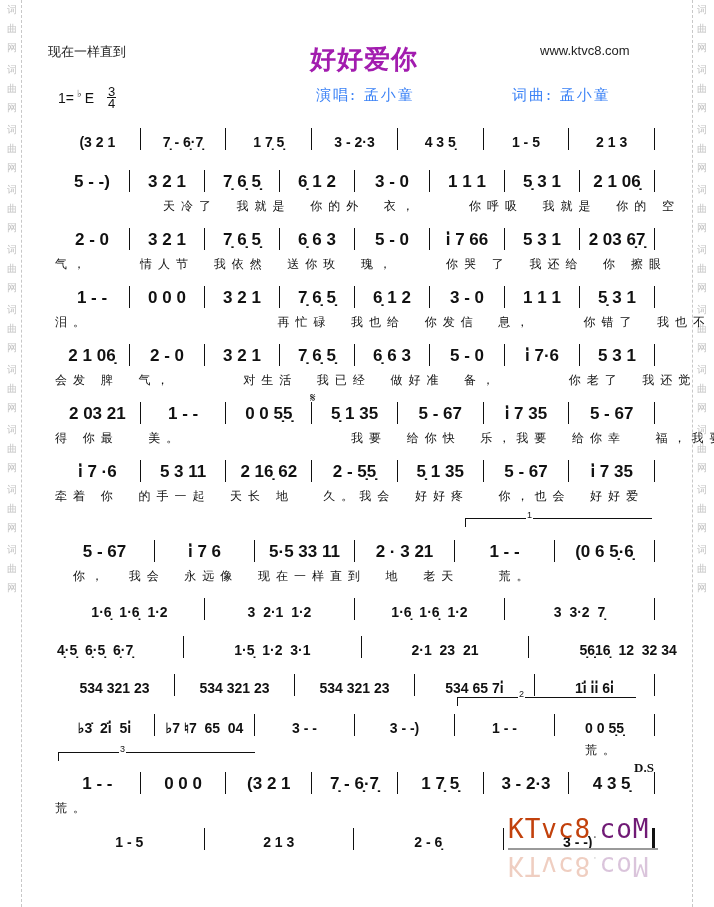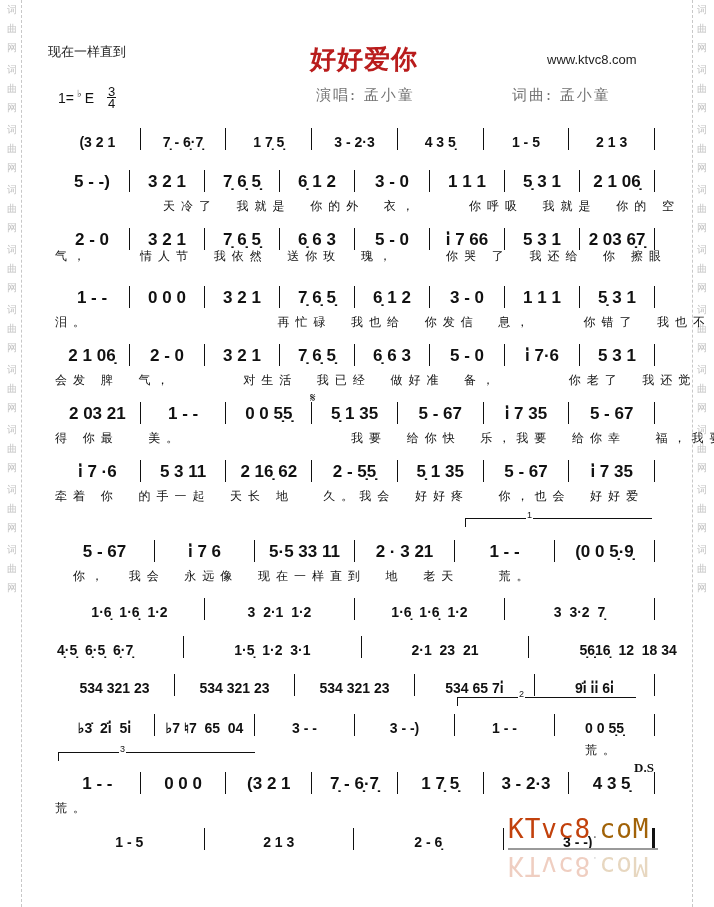--- a/index.html
+++ b/index.html
@@ -13,27 +13,27 @@
     font-family: "DejaVu Sans", sans-serif; font-size: 10px; color: #c4c4c4; line-height: 19px;
   }
   .margin-col.left { left: 2px; }
   .margin-col.right { right: 2px; }
   .margin-col .grp { margin-bottom: 3px; text-align: center; }
   .dash-line { position: absolute; top: 0; width: 0; height: 907px; border-left: 1px dashed #c8c8c8; }
   .dash-line.left { left: 21px; }
   .dash-line.right { left: 692px; }
 
   .site-name { position: absolute; left: 48px; top: 43px; font-size: 13px; color: #222; }
-  .site-url { position: absolute; left: 540px; top: 52px; font-size: 13px; color: #222; margin-left: 7px; }
-  .song-title { position: absolute; left: 310px; top: 42px; font-family: "DejaVu Serif", serif; font-weight: bold; font-size: 26px; color: #b91c1c; letter-spacing: 1px; }
+  .site-url { position: absolute; left: 540px; top: 43px; font-size: 13px; color: #222; }
+  .song-title { position: absolute; left: 310px; top: 42px; font-family: "DejaVu Serif", serif; font-weight: bold; font-size: 26px; color: #a21caf; letter-spacing: 1px; }
   .key-sig { position: absolute; left: 58px; top: 86px; font-size: 14px; display: flex; align-items: center; gap: 3px; }
   .key-sig .flat { font-size: 10px; vertical-align: top; position: relative; top: -4px; }
   .timesig { display: inline-flex; flex-direction: column; align-items: center; font-size: 13px; line-height: 11px; margin-left: 10px; }
   .timesig .num { border-bottom: 1px solid #111; padding: 0 1px; }
-  .credit { position: absolute; top: 86px; font-family: "DejaVu Serif", serif; font-size: 15px; color: #737373; letter-spacing: 2px; }
+  .credit { position: absolute; top: 86px; font-family: "DejaVu Serif", serif; font-size: 15px; color: #3b82f6; letter-spacing: 2px; }
   .credit.singer { left: 316px; }
   .credit.lyricist { left: 512px; }
 
   .score-line {
     position: absolute; left: 55px; width: 600px; display: flex; align-items: flex-end;
     font-family: "Liberation Sans", sans-serif; font-weight: bold; font-size: 17px; white-space: pre;
   }
   .score-line.small { font-size: 14px; }
   .measure { flex: 1; display: flex; justify-content: space-around; align-items: flex-end; padding: 0 2px; }
   .bar { width: 0; border-left: 1.5px solid #111; height: 22px; }
@@ -43,21 +43,21 @@
     font-size: 12px; letter-spacing: 6px; color: #111; white-space: pre;
   }
   .volta { position: absolute; height: 8px; border-top: 1px solid #111; border-left: 1px solid #111; }
   .volta span { position: absolute; top: -9px; font-size: 9px; background: #fff; padding: 0 1px; }
   .segno { position: absolute; font-size: 13px; font-family: "DejaVu Serif", serif; }
   .ds { position: absolute; font-family: "Liberation Serif", serif; font-weight: bold; font-size: 13px; }
 
   .logo { position: absolute; left: 508px; top: 816px; width: 150px; }
   .logo .text { font-family: "DejaVu Sans Mono", monospace; font-size: 26px; letter-spacing: 1px; line-height: 26px; }
   .logo .pink { color: #c2410c; }
-  .logo .green { color: #a16207; }
+  .logo .green { color: #701a75; }
   .logo .rule { border-top: 2px solid #9a9a9a; margin-top: 1px; }
   .logo .reflect { transform: scaleY(-1); opacity: 0.25; line-height: 22px; }
 </style>
 </head>
 <body>
 
 <div class="margin-col left">
     <div class="grp">
       <div>词</div>
       <div>曲</div>
@@ -178,34 +178,34 @@
   </span>
 </div>
 <div class="credit singer">演唱: 孟小童</div>
 <div class="credit lyricist">词曲: 孟小童</div>
 
 <div id="score">
     <div class="score-line small" style="top: 128px;"><div class="measure">(3 2 1</div><div class="bar"></div><div class="measure">7̣ - 6̣·7̣</div><div class="bar"></div><div class="measure">1 7̣ 5̣</div><div class="bar"></div><div class="measure">3 - 2·3</div><div class="bar"></div><div class="measure">4 3 5̣</div><div class="bar"></div><div class="measure">1 - 5</div><div class="bar"></div><div class="measure">2 1 3</div><div class="bar"></div></div>
     <div class="score-line" style="top: 170px;"><div class="measure">5 - -)</div><div class="bar"></div><div class="measure">3 2 1</div><div class="bar"></div><div class="measure">7̣ 6̣ 5̣</div><div class="bar"></div><div class="measure">6̣ 1 2</div><div class="bar"></div><div class="measure">3 - 0</div><div class="bar"></div><div class="measure">1 1 1</div><div class="bar"></div><div class="measure">5̣ 3 1</div><div class="bar"></div><div class="measure">2 1 06̣</div><div class="bar"></div></div>
     <div class="lyric-line" style="top: 198px;">           天冷了  我就是  你的外  衣，     你呼吸  我就是  你的 空</div>
     <div class="score-line" style="top: 228px;"><div class="measure">2 - 0</div><div class="bar"></div><div class="measure">3 2 1</div><div class="bar"></div><div class="measure">7̣ 6̣ 5̣</div><div class="bar"></div><div class="measure">6̣ 6 3</div><div class="bar"></div><div class="measure">5 - 0</div><div class="bar"></div><div class="measure">i̇ 7 66</div><div class="bar"></div><div class="measure">5 3 1</div><div class="bar"></div><div class="measure">2 03 6̣7̣</div><div class="bar"></div></div>
-    <div class="lyric-line" style="top: 248px;">气，     情人节  我依然  送你玫  瑰，     你哭 了  我还给  你 擦眼</div>
+    <div class="lyric-line" style="top: 256px;">气，     情人节  我依然  送你玫  瑰，     你哭 了  我还给  你 擦眼</div>
     <div class="score-line" style="top: 286px;"><div class="measure">1 - -</div><div class="bar"></div><div class="measure">0 0 0</div><div class="bar"></div><div class="measure">3 2 1</div><div class="bar"></div><div class="measure">7̣ 6̣ 5̣</div><div class="bar"></div><div class="measure">6̣ 1 2</div><div class="bar"></div><div class="measure">3 - 0</div><div class="bar"></div><div class="measure">1 1 1</div><div class="bar"></div><div class="measure">5̣ 3 1</div><div class="bar"></div></div>
     <div class="lyric-line" style="top: 314px;">泪。                   再忙碌  我也给  你发信  息，     你错了  我也不</div>
     <div class="score-line" style="top: 344px;"><div class="measure">2 1 06̣</div><div class="bar"></div><div class="measure">2 - 0</div><div class="bar"></div><div class="measure">3 2 1</div><div class="bar"></div><div class="measure">7̣ 6̣ 5̣</div><div class="bar"></div><div class="measure">6̣ 6 3</div><div class="bar"></div><div class="measure">5 - 0</div><div class="bar"></div><div class="measure">i̇ 7·6</div><div class="bar"></div><div class="measure">5 3 1</div><div class="bar"></div></div>
     <div class="lyric-line" style="top: 372px;">会发 脾  气，       对生活  我已经  做好准  备，       你老了  我还觉</div>
     <div class="score-line" style="top: 402px;"><div class="measure">2 03 21</div><div class="bar"></div><div class="measure">1 - -</div><div class="bar"></div><div class="measure">0 0 5̣5̣</div><div class="bar"></div><div class="measure">5̣ 1 35</div><div class="bar"></div><div class="measure">5 - 67</div><div class="bar"></div><div class="measure">i̇ 7 35</div><div class="bar"></div><div class="measure">5 - 67</div><div class="bar"></div></div>
     <div class="lyric-line" style="top: 430px;">得 你最   美。                 我要  给你快  乐，我要  给你幸   福，我要</div>
     <div class="score-line" style="top: 460px;"><div class="measure">i̇ 7 ·6</div><div class="bar"></div><div class="measure">5 3 11</div><div class="bar"></div><div class="measure">2 16̣ 62</div><div class="bar"></div><div class="measure">2 - 5̣5̣</div><div class="bar"></div><div class="measure">5̣ 1 35</div><div class="bar"></div><div class="measure">5 - 67</div><div class="bar"></div><div class="measure">i̇ 7 35</div><div class="bar"></div></div>
     <div class="lyric-line" style="top: 488px;">牵着 你  的手一起  天长 地   久。我会  好好疼   你，也会  好好爱</div>
-    <div class="score-line" style="top: 540px;"><div class="measure">5 - 67</div><div class="bar"></div><div class="measure">i̇ 7 6</div><div class="bar"></div><div class="measure">5·5 33 11</div><div class="bar"></div><div class="measure">2 · 3 21</div><div class="bar"></div><div class="measure">1 - -</div><div class="bar"></div><div class="measure">(0 0 5̣·9̣</div><div class="bar"></div></div>
+    <div class="score-line" style="top: 540px;"><div class="measure">5 - 67</div><div class="bar"></div><div class="measure">i̇ 7 6</div><div class="bar"></div><div class="measure">5·5 33 11</div><div class="bar"></div><div class="measure">2 · 3 21</div><div class="bar"></div><div class="measure">1 - -</div><div class="bar"></div><div class="measure">(0 6 5̣·6̣</div><div class="bar"></div></div>
     <div class="lyric-line" style="top: 568px; margin-left: 18px;">你，  我会  永远像  现在一样直到  地  老天    荒。</div>
     <div class="score-line small" style="top: 598px;"><div class="measure">1·6̣  1·6̣  1·2</div><div class="bar"></div><div class="measure">3  2·1  1·2</div><div class="bar"></div><div class="measure">1·6̣  1·6̣  1·2</div><div class="bar"></div><div class="measure">3  3·2  7̣</div><div class="bar"></div></div>
-    <div class="score-line small" style="top: 636px; gap: 48px;"><div class="measure">4̣·5̣  6̣·5̣  6̣·7̣</div><div class="bar"></div><div class="measure">1·5̣  1·2  3·1</div><div class="bar"></div><div class="measure">2·1  23  21</div><div class="bar"></div><div class="measure">5̣6̣16̣  12  18 34</div><div class="bar"></div></div>
-    <div class="score-line small" style="top: 674px;"><div class="measure">534 321 23</div><div class="bar"></div><div class="measure">534 321 23</div><div class="bar"></div><div class="measure">534 321 23</div><div class="bar"></div><div class="measure">534 65 7i̇</div><div class="bar"></div><div class="measure">9̇i̇ i̇i̇ 6i̇</div><div class="bar"></div></div>
+    <div class="score-line small" style="top: 636px; gap: 48px;"><div class="measure">4̣·5̣  6̣·5̣  6̣·7̣</div><div class="bar"></div><div class="measure">1·5̣  1·2  3·1</div><div class="bar"></div><div class="measure">2·1  23  21</div><div class="bar"></div><div class="measure">5̣6̣16̣  12  32 34</div><div class="bar"></div></div>
+    <div class="score-line small" style="top: 674px;"><div class="measure">534 321 23</div><div class="bar"></div><div class="measure">534 321 23</div><div class="bar"></div><div class="measure">534 321 23</div><div class="bar"></div><div class="measure">534 65 7i̇</div><div class="bar"></div><div class="measure">1̇i̇ i̇i̇ 6i̇</div><div class="bar"></div></div>
     <div class="score-line small" style="top: 714px;"><div class="measure">♭3̇  2̇i̇  5i̇</div><div class="bar"></div><div class="measure">♭7 ♮7  65  04</div><div class="bar"></div><div class="measure">3 - -</div><div class="bar"></div><div class="measure">3 - -)</div><div class="bar"></div><div class="measure">1 - -</div><div class="bar"></div><div class="measure">0 0 5̣5̣</div><div class="bar"></div></div>
     <div class="lyric-line" style="top: 742px;">                                                      荒。            我要</div>
     <div class="score-line" style="top: 772px;"><div class="measure">1 - -</div><div class="bar"></div><div class="measure">0 0 0</div><div class="bar"></div><div class="measure">(3 2 1</div><div class="bar"></div><div class="measure">7̣ - 6̣·7̣</div><div class="bar"></div><div class="measure">1 7̣ 5̣</div><div class="bar"></div><div class="measure">3 - 2·3</div><div class="bar"></div><div class="measure">4 3 5̣</div><div class="bar"></div></div>
     <div class="lyric-line" style="top: 800px;">荒。</div>
     <div class="score-line small" style="top: 828px;"><div class="measure">1 - 5</div><div class="bar"></div><div class="measure">2 1 3</div><div class="bar"></div><div class="measure">2 - 6̣</div><div class="bar"></div><div class="measure">3 - -)</div><div class="bar final"></div></div>
     <div class="volta" style="left: 465px; top: 518px; width: 186px;">
       <span style="left: 60px;">1</span>
     </div>
     <div class="volta" style="left: 457px; top: 697px; width: 178px;">
       <span style="left: 60px;">2</span>

